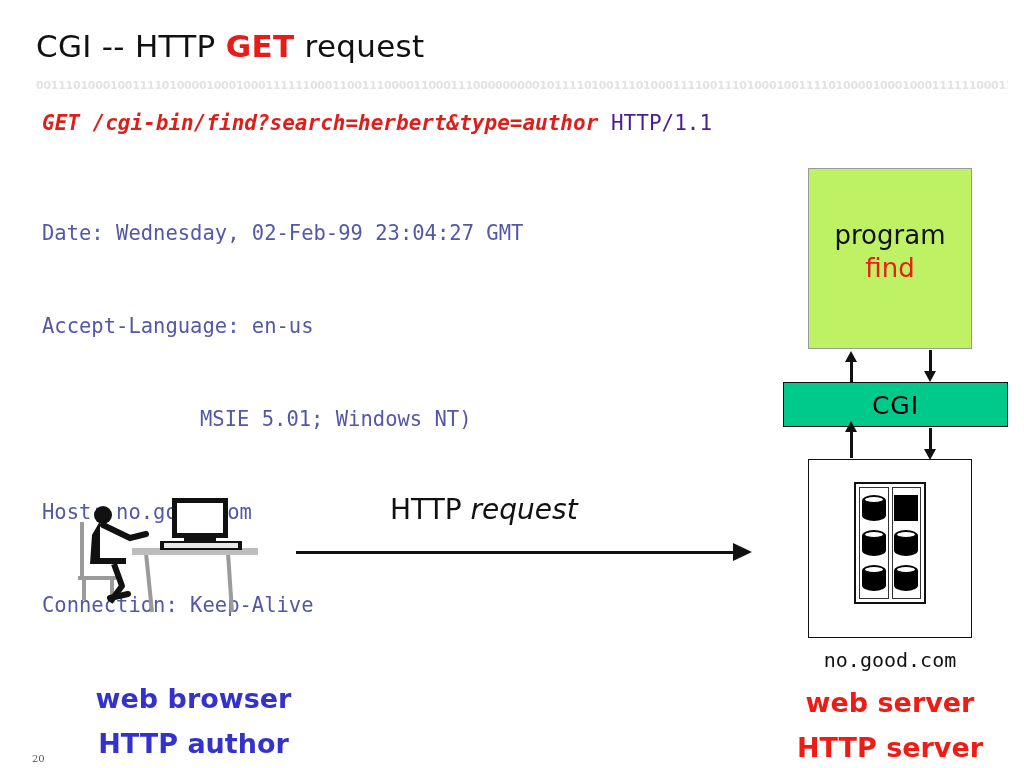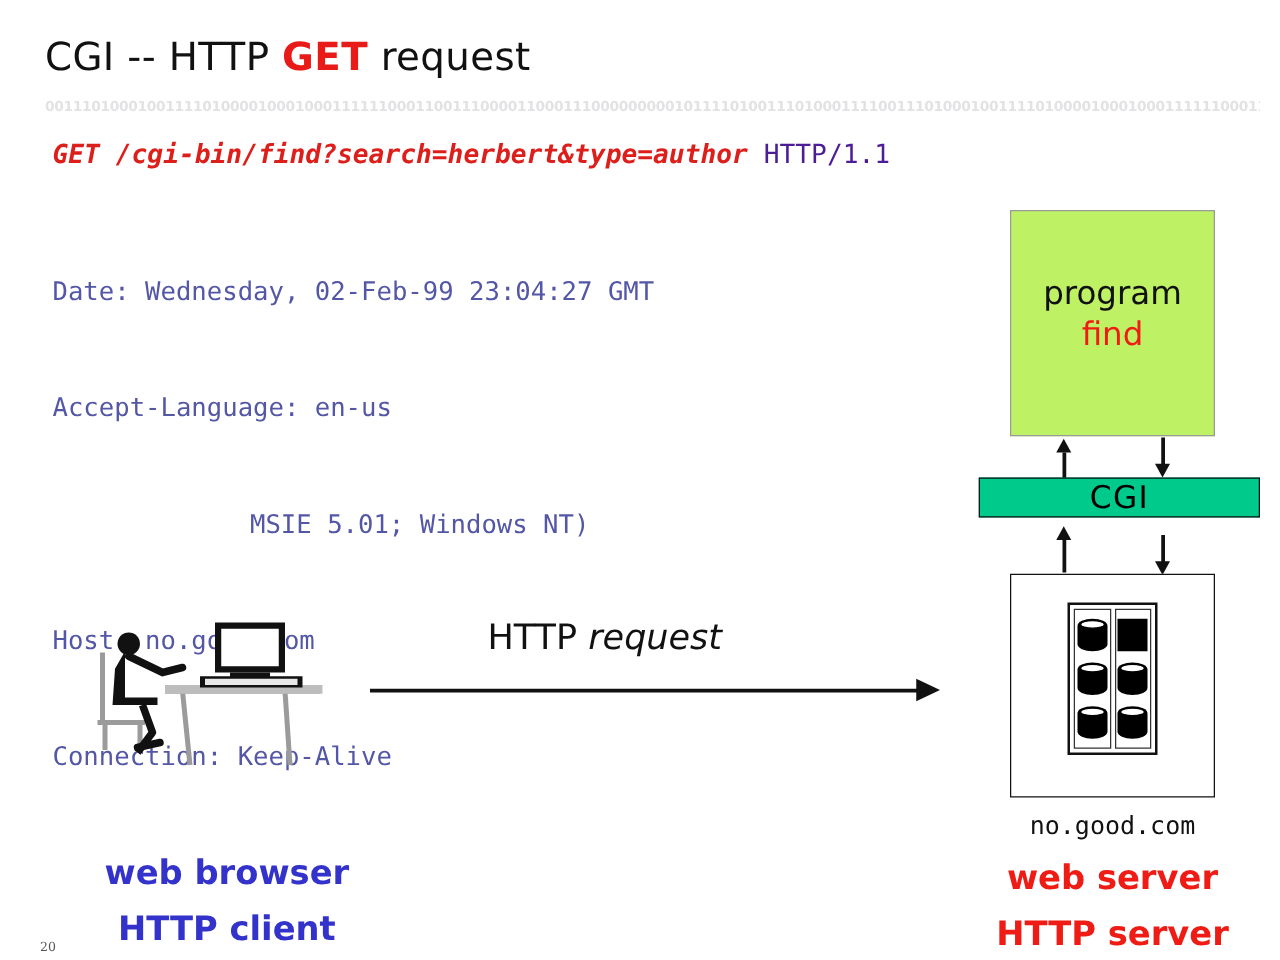--- a/index.html
+++ b/index.html
@@ -102,21 +102,21 @@
   }
   #program-box .prog-name { color: #111111; }
   #program-box .prog-sub  { color: #EE1C15; }
 
   
   #cgi-box {
     position: absolute;
     left: 783px;
     top: 382px;
     width: 225px;
-    height: 32px;
+    height: 45px;
     background: #00C98C;
     border: 1.5px solid #111111;
     box-sizing: border-box;
   }
   #cgi-box .cgi-label {
     position: absolute;
     left: 0; right: 0; top: 50%;
     transform: translateY(-50%);
     text-align: center;
     font-family: "DejaVu Sans", sans-serif;
@@ -221,21 +221,21 @@
     white-space: pre;
   }
   #http-arrow-label .ital { font-style: italic; }
 
   
   #client-illus { position: absolute; left: 70px; top: 490px; width: 200px; height: 130px; }
 
   
   #client-label {
     position: absolute;
-    left: 4px;
+    left: 16px;
     top: 676px;
     width: 355px;
     text-align: center;
     font-family: "DejaVu Sans", sans-serif;
     font-size: 27px;
     font-weight: 700;
     line-height: 45px;
     color: #3333CC;
   }
   #server-host-label {
@@ -364,21 +364,21 @@
 
     <g>
       <rect x="90" y="51" width="82" height="9" fill="#111111"></rect>
       <rect x="94" y="53" width="74" height="5" fill="#e8e8e8"></rect>
     </g>
   </svg>
 </div>
 
 <div id="client-label" style="color: rgb(51, 51, 204);">
   <div>web browser</div>
-  <div>HTTP client</div>
+  <div>HTTP author</div>
 </div>
 
 <div id="server-host-label">no.good.com</div>
 
 <div id="server-label" style="color: rgb(238, 28, 21);">
   <div>web server</div>
   <div>HTTP server</div>
 </div>
 
 <div id="slide-number">20</div>

